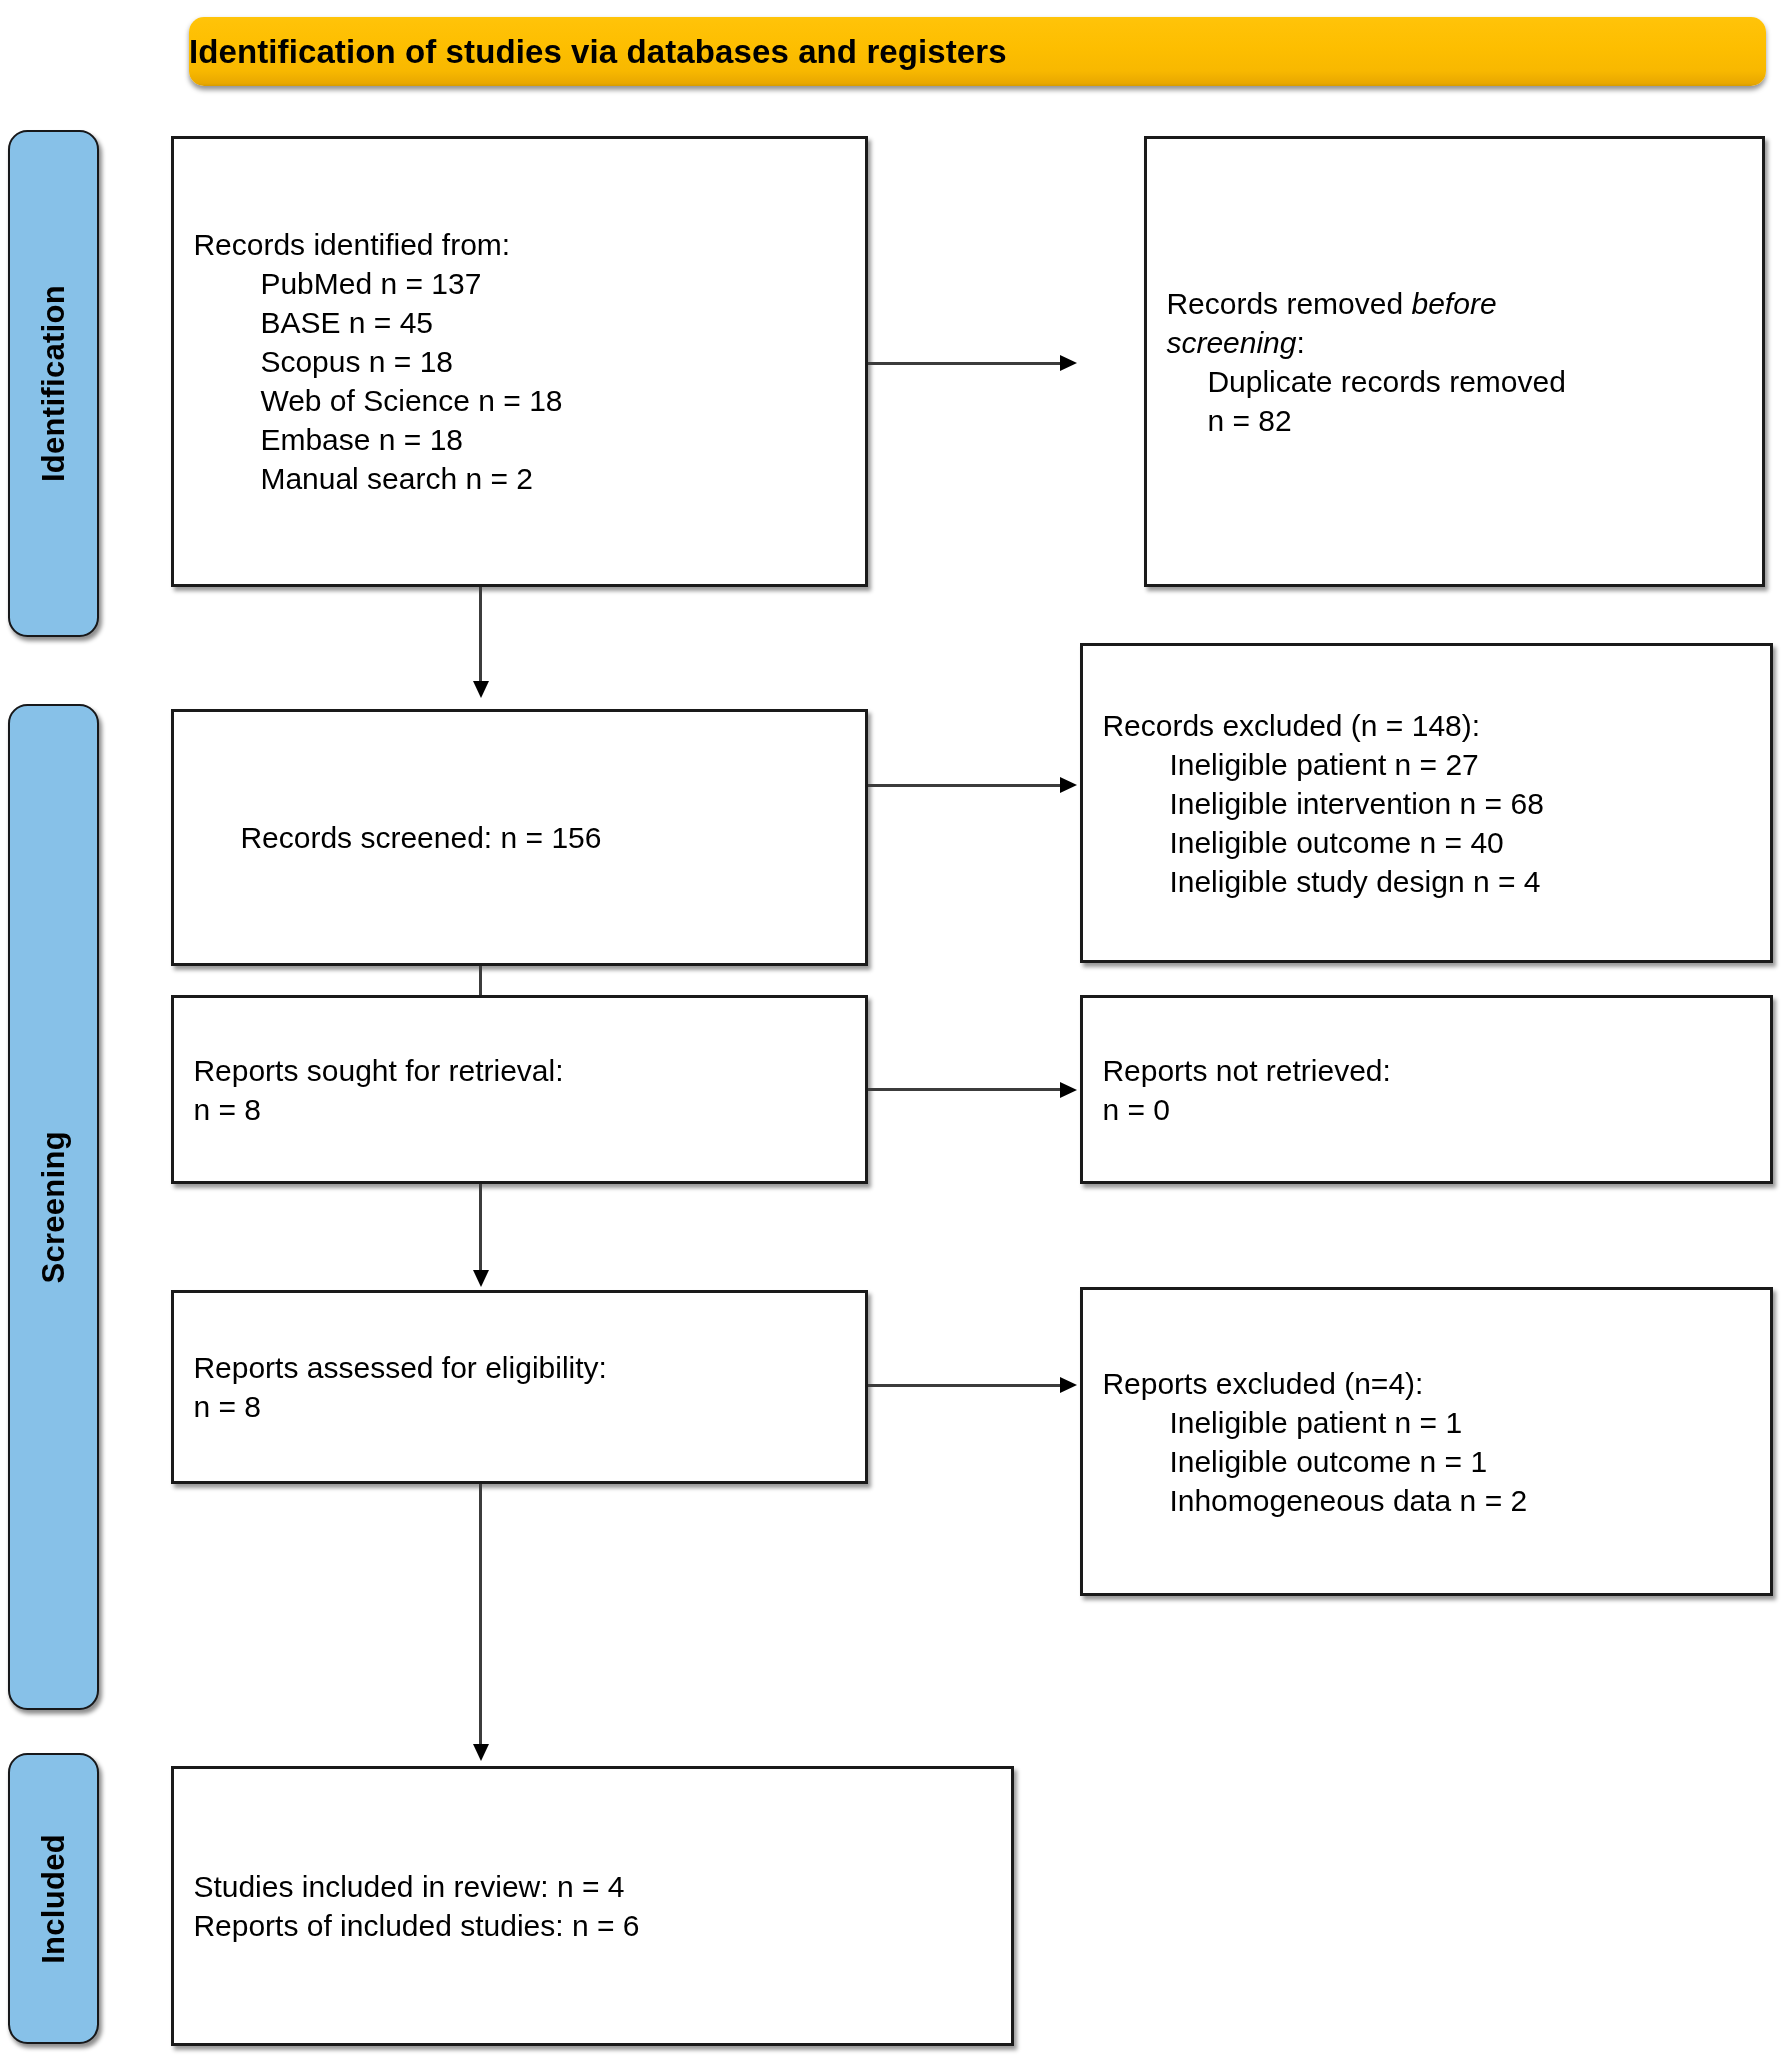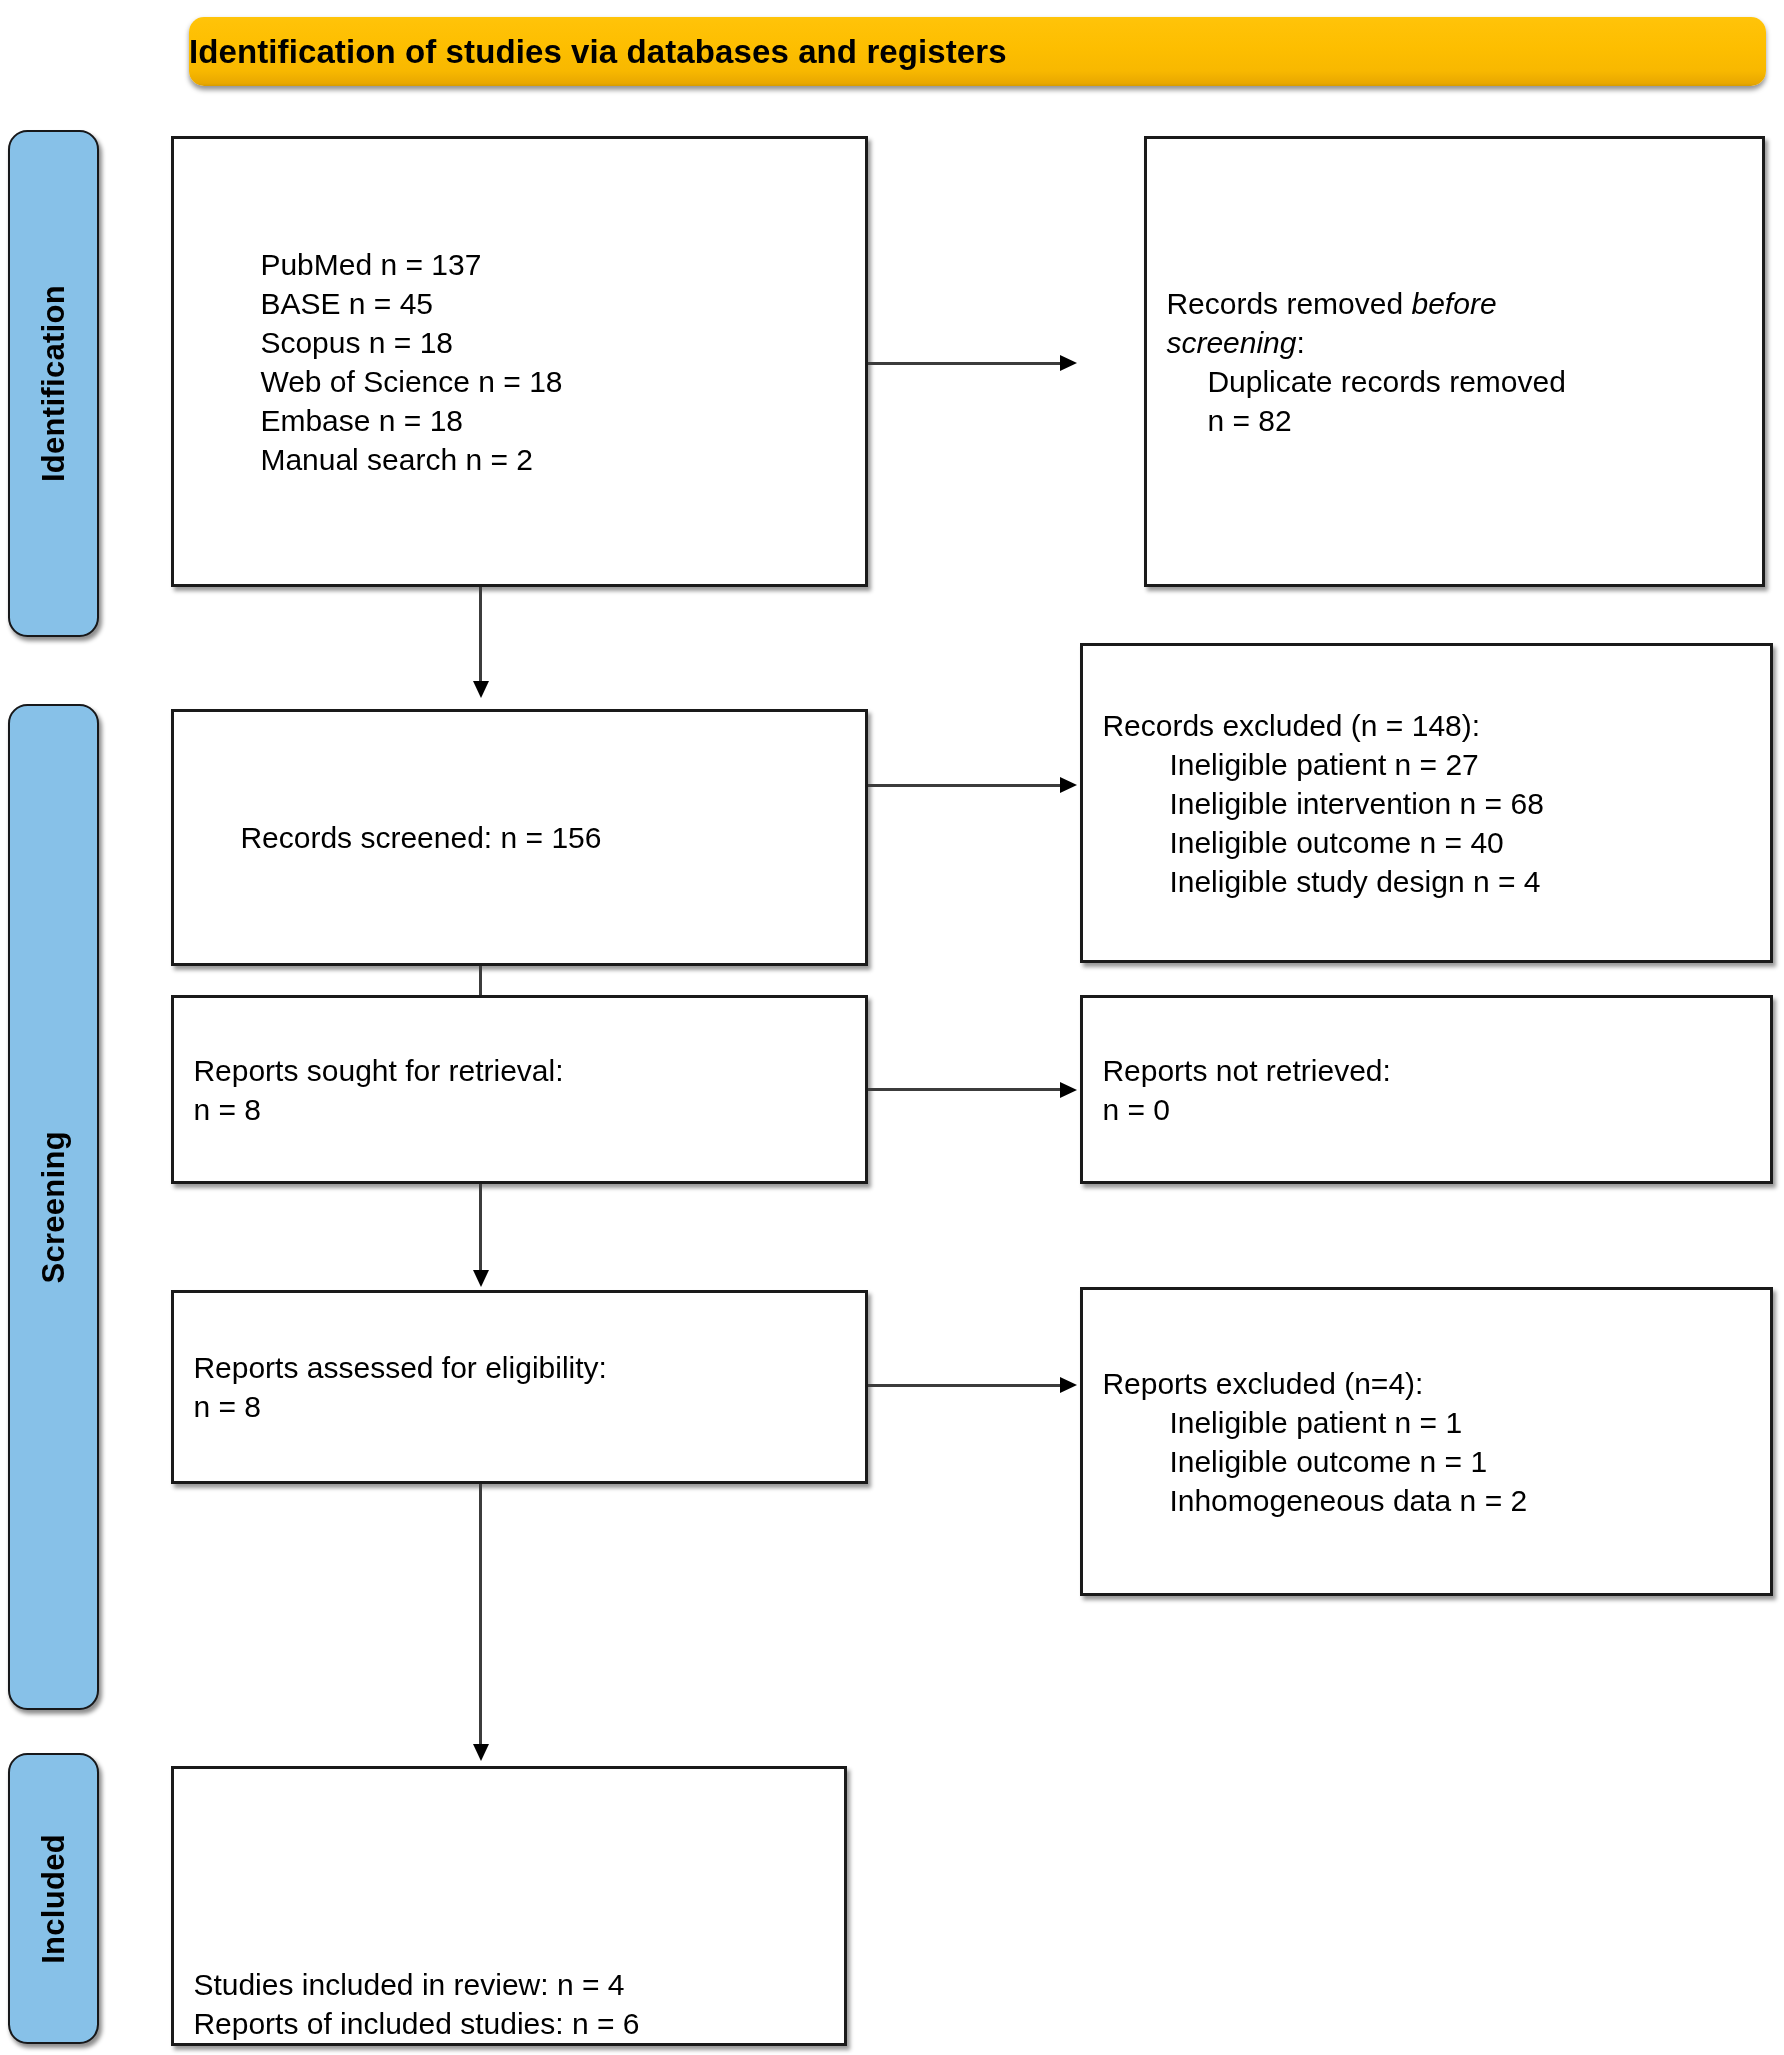--- a/index.html
+++ b/index.html
@@ -136,20 +136,21 @@
   <div class="phase" style="left:8px; top:704px; width:91px; height:1006px;">
     <span class="phase-label">Screening</span>
   </div>
 
   <div class="phase" style="left:8px; top:1753px; width:91px; height:291px;">
     <span class="phase-label">Included</span>
   </div>
 
   <div class="box" style="left:171px; top:136px; width:697px; height:451px;">
     <div class="box-inner">
+      <div class="line">Records identified from:</div>
       <div class="line indent">PubMed n = 137</div>
       <div class="line indent">BASE n = 45</div>
       <div class="line indent">Scopus n = 18</div>
       <div class="line indent">Web of Science n = 18</div>
       <div class="line indent">Embase n = 18</div>
       <div class="line indent">Manual search n = 2</div>
     </div>
   </div>
 
   <div class="box" style="left:1144px; top:136px; width:621px; height:451px;">
@@ -224,21 +225,21 @@
       <div class="line indent">Inhomogeneous data n = 2</div>
     </div>
   </div>
 
   <div class="conn-h" style="left:868px; top:1384px; width:194px;"></div>
   <div class="head-right" style="left:1060px; top:1377px;"></div>
 
   <div class="conn-v" style="left:479px; top:1484px; height:264px;"></div>
   <div class="head-down" style="left:473px; top:1744px;"></div>
 
-  <div class="box" style="left:171px; top:1766px; width:676px; height:280px;justify-content:flex-end;">
+  <div class="box" style="left:171px; top:1766px; width:843px; height:280px;">
     <div class="box-inner">
       <div class="line">Studies included in review: n = 4</div>
       <div class="line">Reports of included studies: n = 6</div>
     </div>
   </div>
 
 </div>
 
 
 </body></html>

